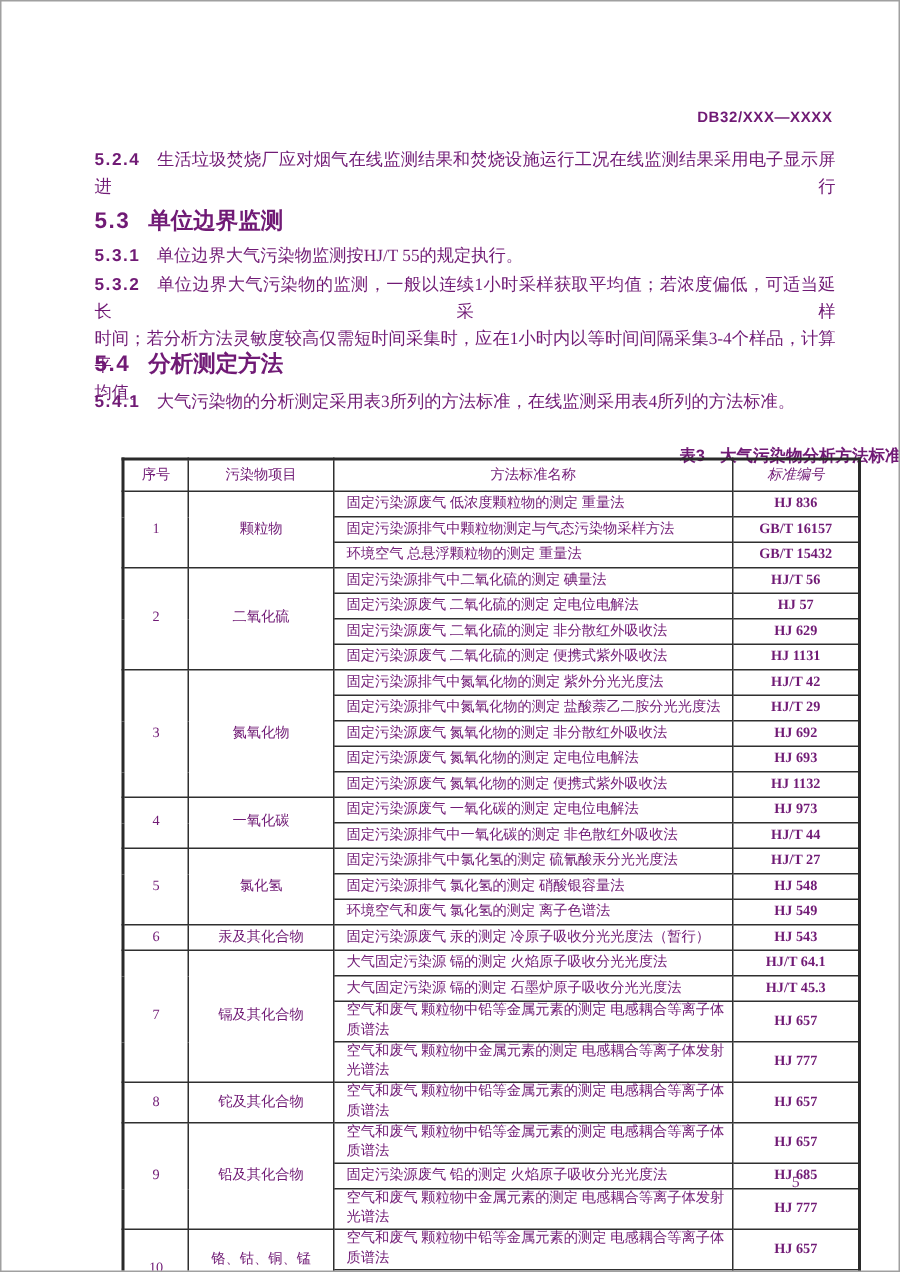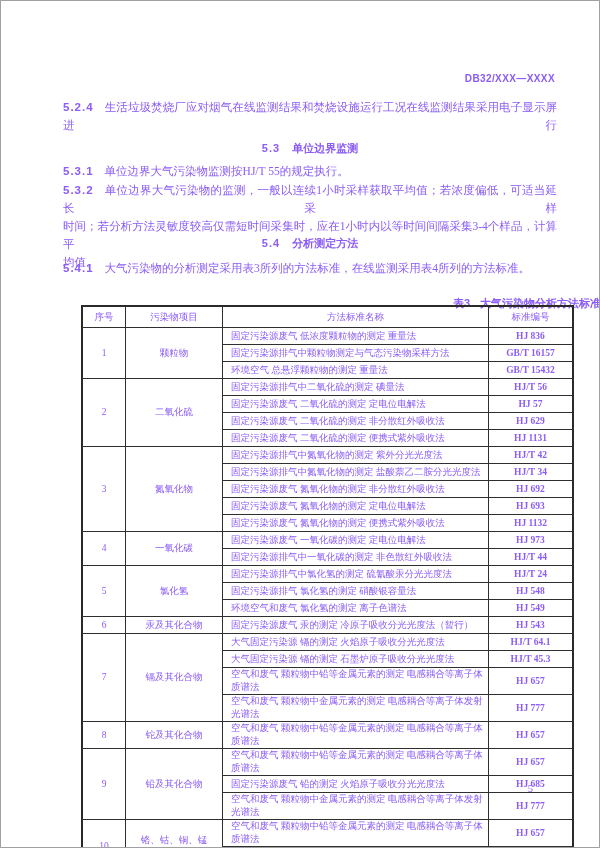--- a/index.html
+++ b/index.html
@@ -5,40 +5,40 @@
   html,body { margin:0; padding:0; background:#e8e8e8; }
   .page {
     position:relative;
     width:600px; height:848px;
     margin:0 auto;
     background:#ffffff;
     border:1px solid #a0a0a0;
     box-sizing:border-box;
     overflow:hidden;
     font-family:"Liberation Serif","DejaVu Serif",serif;
-    color:#8b5cf6;
+    color:#701a75;
   }
   .doc-code {
     position:absolute; top:72px; right:44px;
     font-family:"Liberation Sans","DejaVu Sans",sans-serif;
     font-weight:bold; font-size:10px; letter-spacing:0.4px;
   }
   .clause {
     position:absolute; left:62px; width:494px;
     font-size:11.5px; line-height:18px;
   }
   .num {
     font-family:"Liberation Sans","DejaVu Sans",sans-serif;
     font-weight:bold; letter-spacing:1px; margin-right:11px;
     white-space:nowrap;
   }
   .heading {
     position:absolute; left:62px; width:494px;
     font-family:"Liberation Sans","DejaVu Sans",sans-serif;
-    font-weight:bold; font-size:11px; line-height:18px;text-align:center;
+    font-weight:bold; font-size:15px; line-height:18px;
   }
   .heading .num { margin-right:12px; }
   .pline { }
   .pline.full { text-align:justify; text-align-last:justify; }
   .tbl-caption {
     position:absolute; top:283px; left:0; width:600px;
     text-align:right;
     font-family:"Liberation Sans","DejaVu Sans",sans-serif;
     font-weight:bold; font-size:11px; white-space:pre;
   }
@@ -105,21 +105,21 @@
   <div class="tbl-caption">
     <span class="cap-label">表3</span><span>大气污染物分析方法标准</span>
   </div>
 
   <table class="analysis">
     <thead>
       <tr>
         <th class="c-no">序号</th>
         <th class="c-pol">污染物项目</th>
         <th class="c-met" style="text-align:center; padding-left:2px !important;">方法标准名称</th>
-        <th class="c-std" style="font-weight:normal;">标准编号</th>
+        <th class="c-std" style="font-weight:normal;font-style:italic;">标准编号</th>
       </tr>
     </thead>
     <tbody>
         <tr>
           <td class="c-no" rowspan="3">1</td>
           <td class="c-pol" rowspan="3">颗粒物</td>
           <td class="c-met">固定污染源废气 低浓度颗粒物的测定 重量法</td>
           <td class="c-std">HJ 836</td>
         </tr>
         <tr>
@@ -149,21 +149,21 @@
           <td class="c-std">HJ 1131</td>
         </tr>
         <tr>
           <td class="c-no" rowspan="5">3</td>
           <td class="c-pol" rowspan="5">氮氧化物</td>
           <td class="c-met">固定污染源排气中氮氧化物的测定 紫外分光光度法</td>
           <td class="c-std">HJ/T 42</td>
         </tr>
         <tr>
           <td class="c-met">固定污染源排气中氮氧化物的测定 盐酸萘乙二胺分光光度法</td>
-          <td class="c-std">HJ/T 34</td>
+          <td class="c-std">HJ/T 29</td>
         </tr>
         <tr>
           <td class="c-met">固定污染源废气 氮氧化物的测定 非分散红外吸收法</td>
           <td class="c-std">HJ 692</td>
         </tr>
         <tr>
           <td class="c-met">固定污染源废气 氮氧化物的测定 定电位电解法</td>
           <td class="c-std">HJ 693</td>
         </tr>
         <tr>
@@ -177,21 +177,21 @@
           <td class="c-std">HJ 973</td>
         </tr>
         <tr>
           <td class="c-met">固定污染源排气中一氧化碳的测定 非色散红外吸收法</td>
           <td class="c-std">HJ/T 44</td>
         </tr>
         <tr>
           <td class="c-no" rowspan="3">5</td>
           <td class="c-pol" rowspan="3">氯化氢</td>
           <td class="c-met">固定污染源排气中氯化氢的测定 硫氰酸汞分光光度法</td>
-          <td class="c-std">HJ/T 24</td>
+          <td class="c-std">HJ/T 27</td>
         </tr>
         <tr>
           <td class="c-met">固定污染源排气 氯化氢的测定 硝酸银容量法</td>
           <td class="c-std">HJ 548</td>
         </tr>
         <tr>
           <td class="c-met">环境空气和废气 氯化氢的测定 离子色谱法</td>
           <td class="c-std">HJ 549</td>
         </tr>
         <tr>

